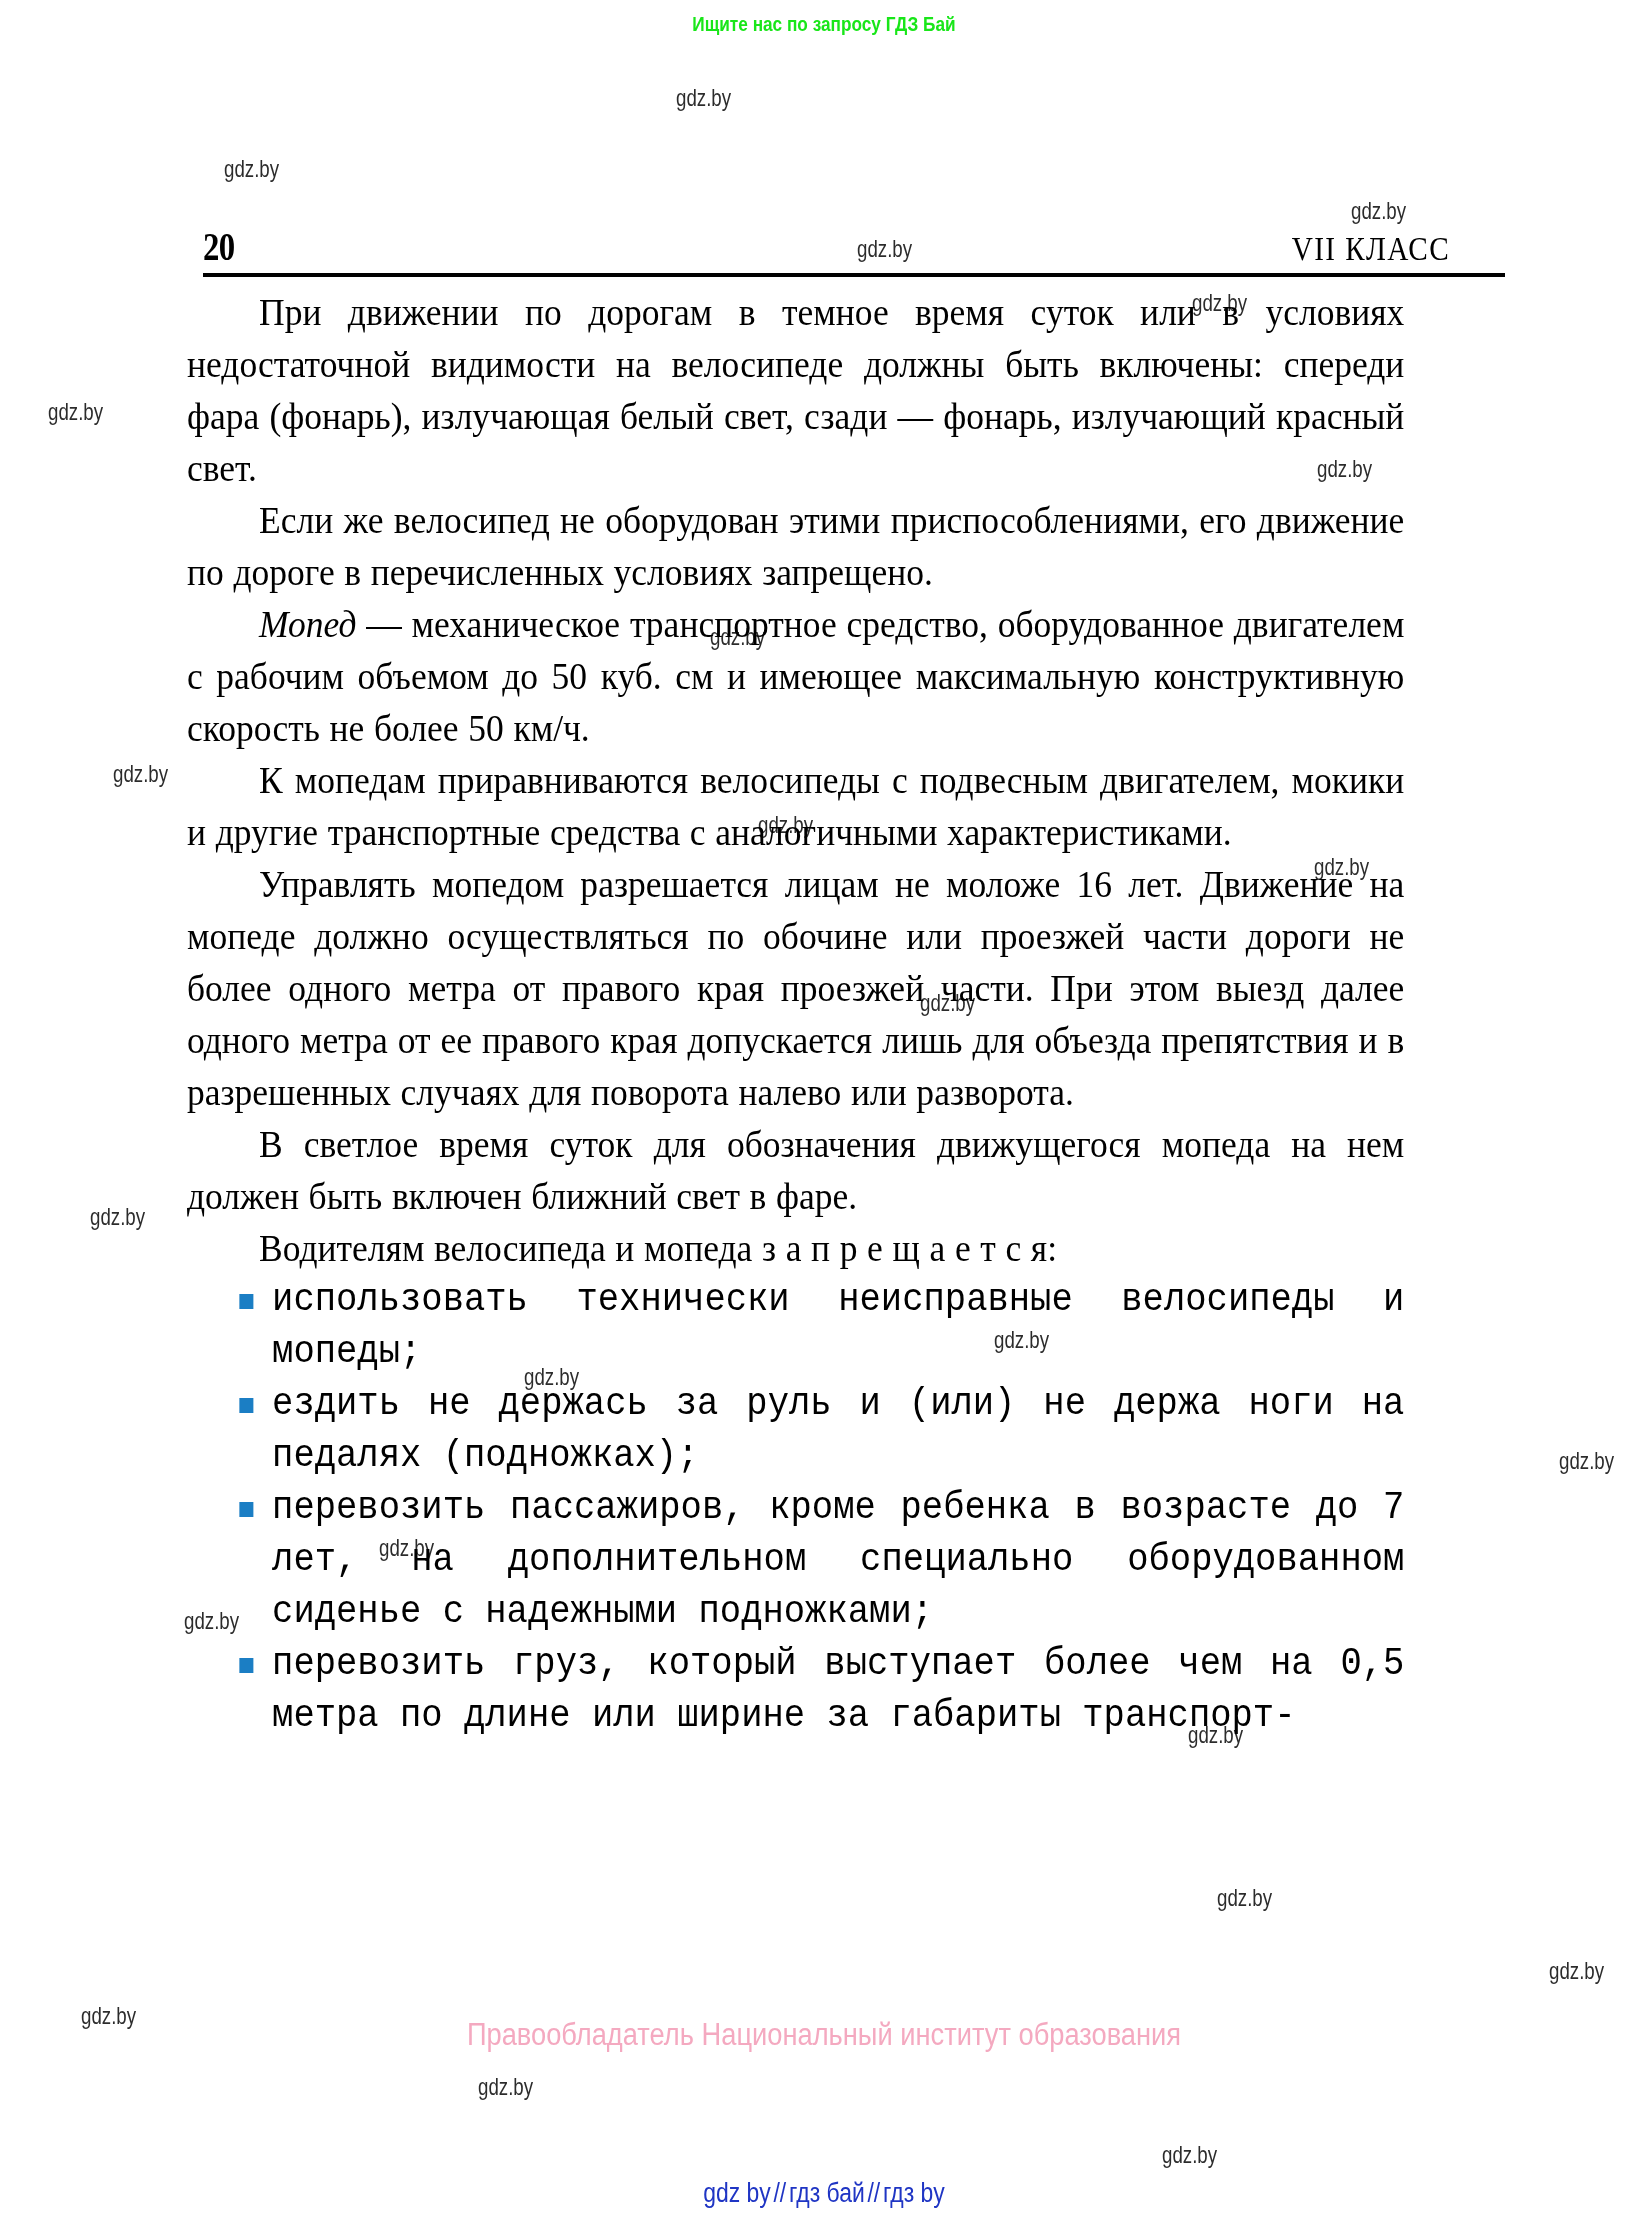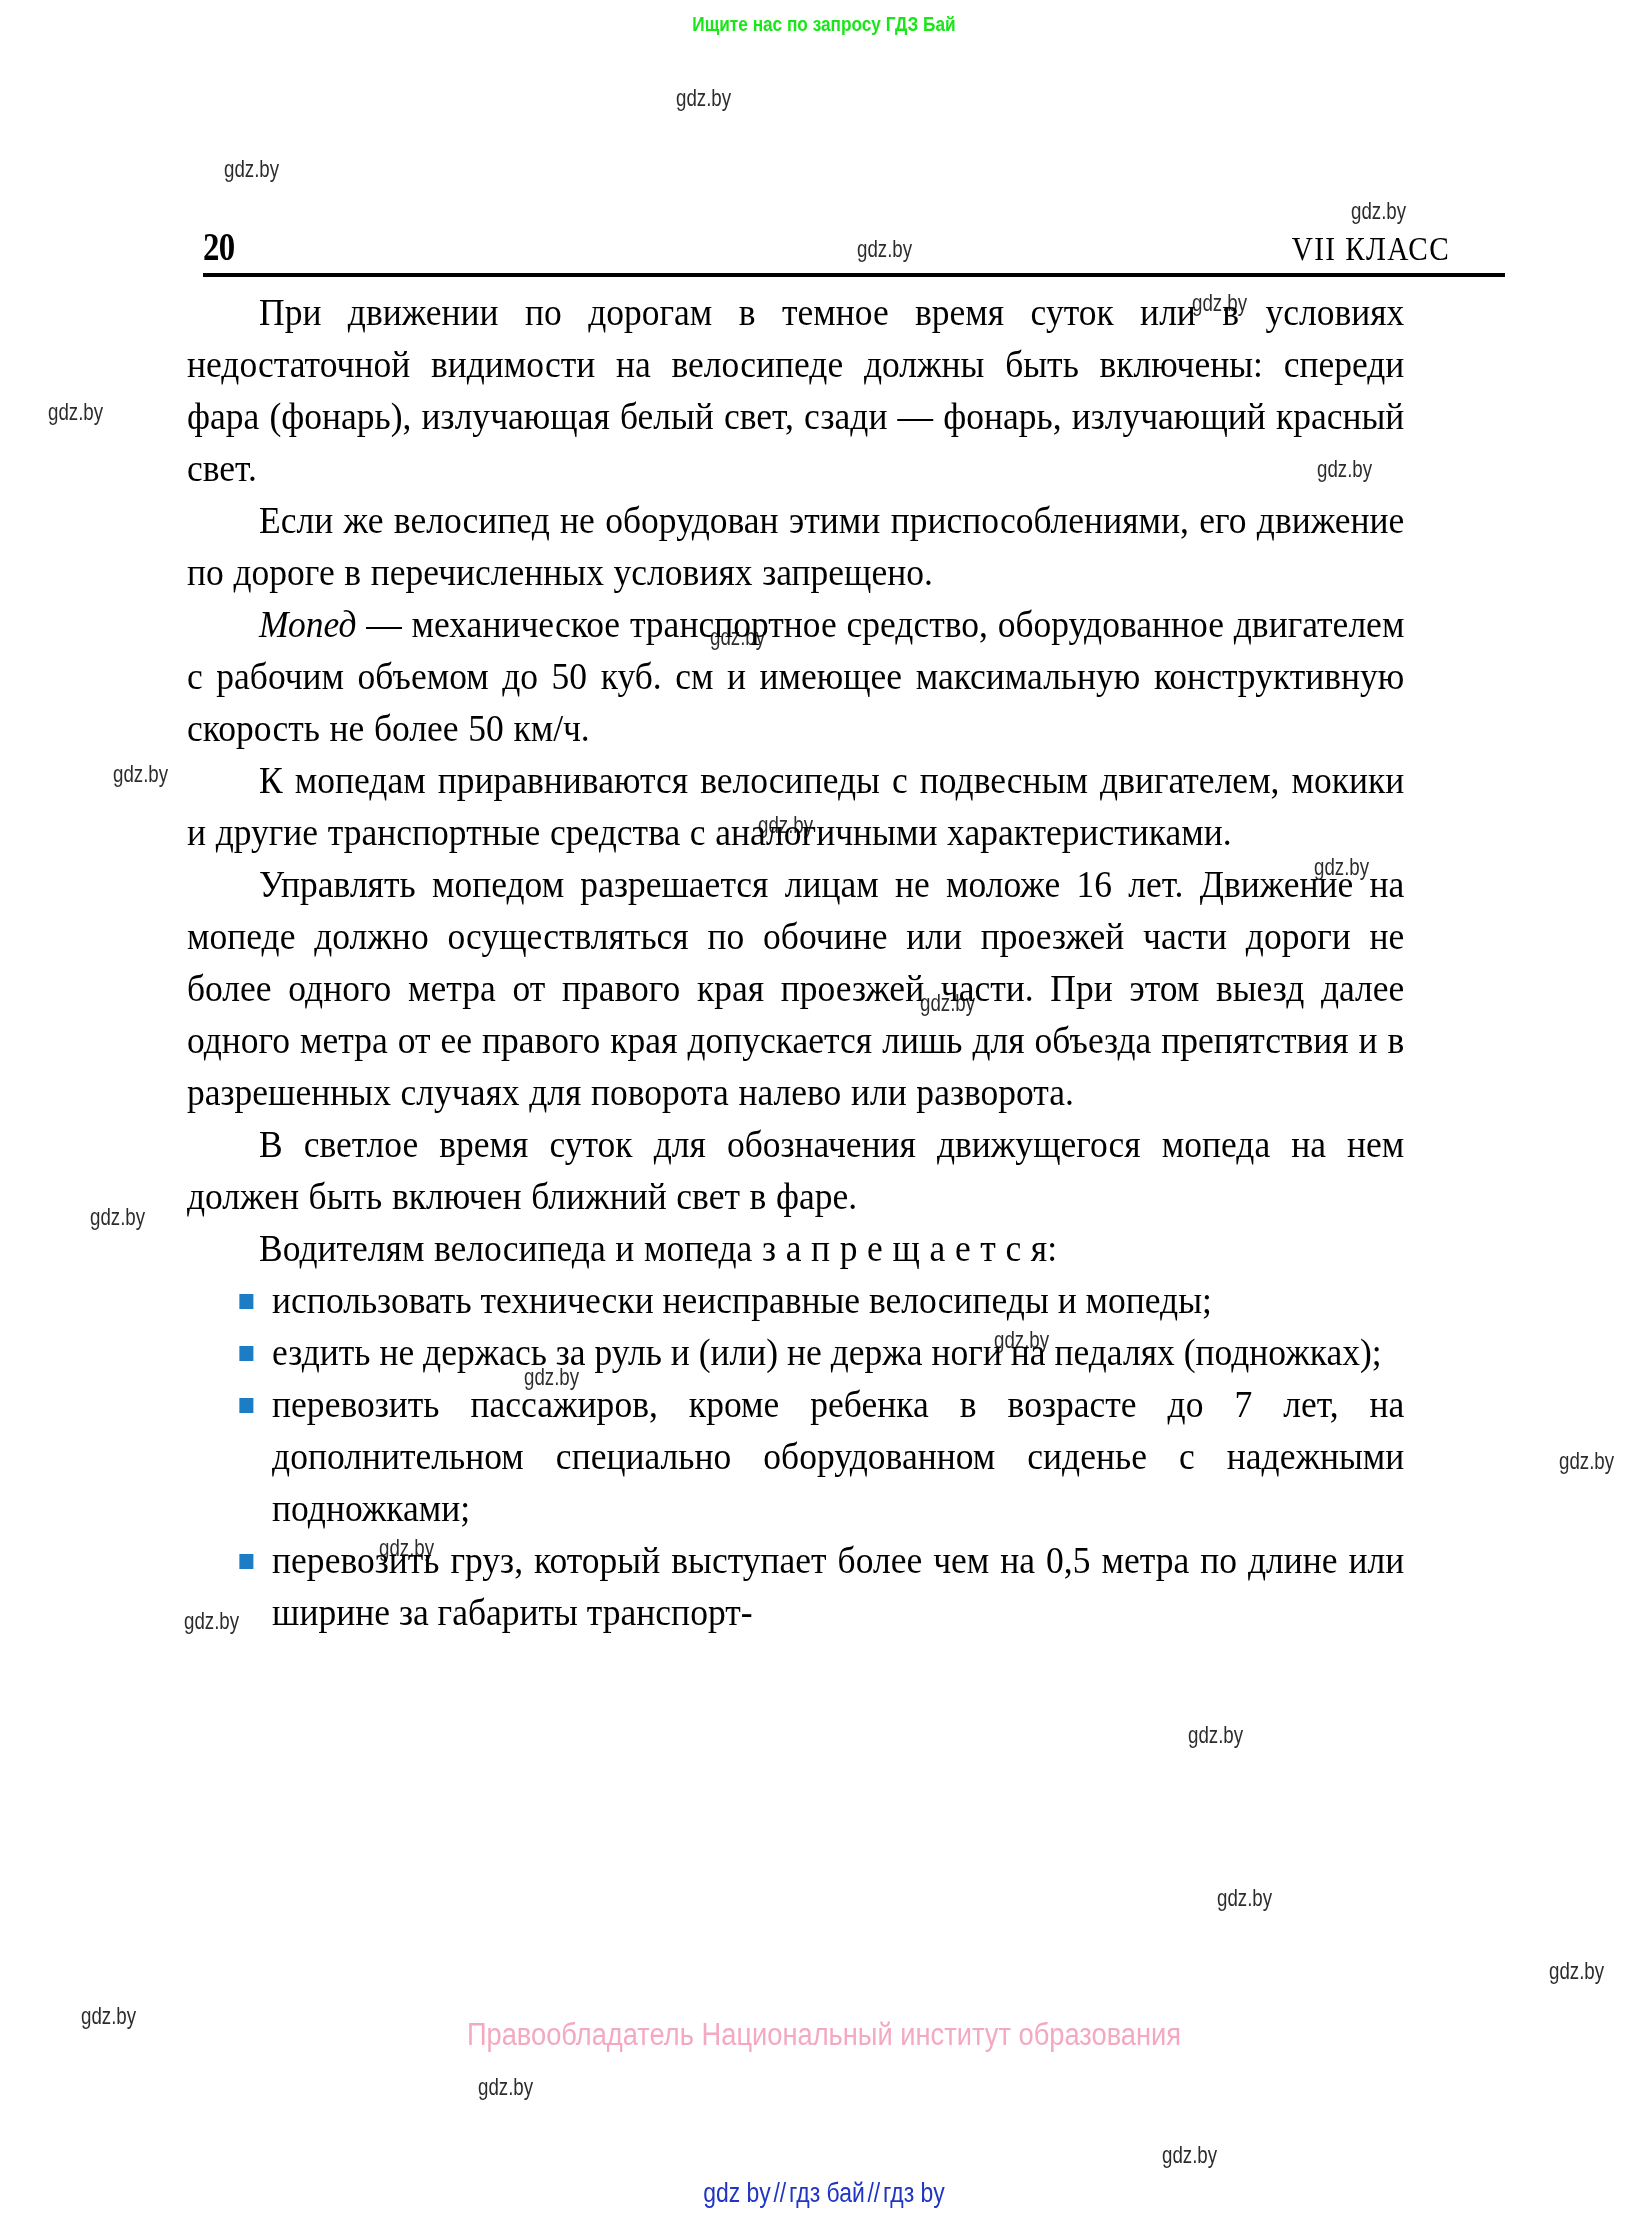--- a/index.html
+++ b/index.html
@@ -102,20 +102,21 @@
     letter-spacing: 0px;
     word-spacing: 0.8px;
   }
   .it { font-style: italic; }
 
   
   ul.bullets {
     margin: 0;
     padding: 0;
     list-style: none;
+    font-family: Liberation Mono, monospace;
   }
   ul.bullets li {
     position: relative;
     margin: 0;
     padding-left: 91px;
     font-size: 38px;
     line-height: 52px;
     text-align: justify;
     transform: scaleX(0.935);
     transform-origin: left top;

